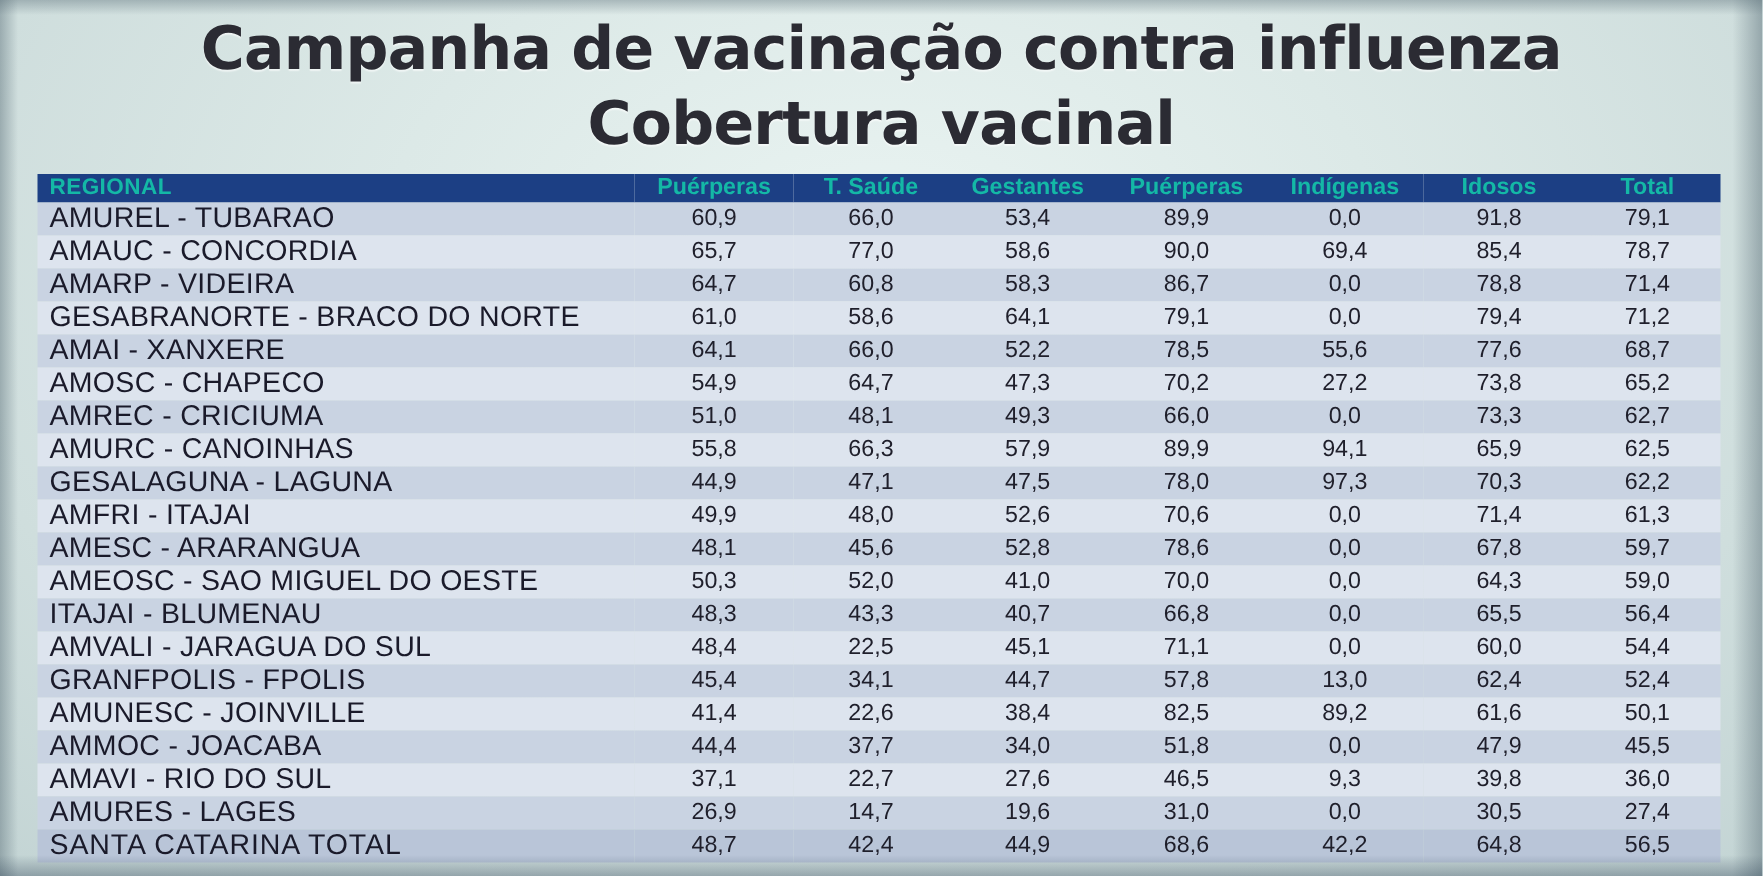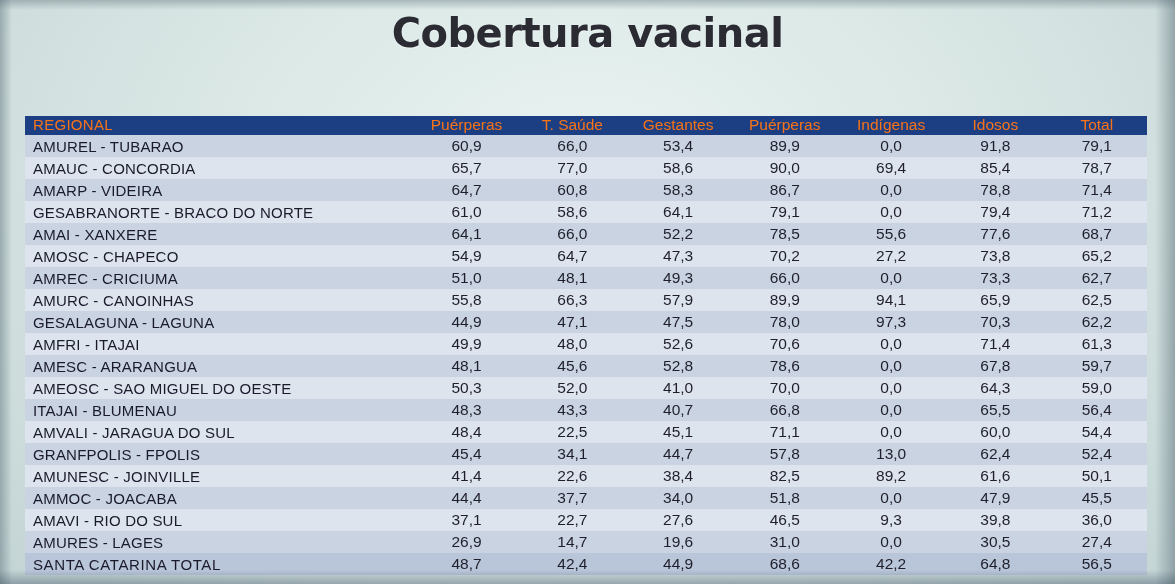--- a/index.html
+++ b/index.html
@@ -43,22 +43,22 @@
     left: 25px;
     width: 1122px;
   }
   table {
     border-collapse: collapse;
     width: 100%;
     font-size: 15.5px;
   }
   thead th {
     background: #1c3f84;
-    color: #f97316;
-    font-weight: normal;
+    color: #14b8a6;
+    font-weight: bold;
     padding: 1px 4px;
     text-align: center;
     white-space: nowrap;
     margin-top: 44px;
   }
   thead th.hdr-regional {
     text-align: left;
     padding-left: 8px;
     font-size: 15px;
     letter-spacing: 0.3px;
@@ -77,21 +77,21 @@
   }
   tbody tr:nth-child(odd) td {
     background: #c9d3e2;
   }
   tbody tr:nth-child(even) td {
     background: #dde4ee;
   }
   tbody td.name {
     text-align: left;
     padding-left: 8px;
-    font-size: 15px;
+    font-size: 19px;
     letter-spacing: 0.2px;
     color: #1a1a2a;
   }
   tbody td.num {
     text-align: center;
     font-size: 15.5px;
     color: #1f1f2b;
   }
   tbody tr.total td {
     background: #b9c5d8;
@@ -129,20 +129,21 @@
     background: linear-gradient(to bottom, rgba(90,110,120,0.4), rgba(90,110,120,0));
     pointer-events: none;
   }
 </style>
 </head>
 <body>
 
 <div class="screen"></div>
 
 <div class="title-block">
+  <div class="title-line">Campanha de vacinação contra influenza</div>
   <div class="title-line">Cobertura vacinal</div>
 </div>
 
 <div class="table-wrap">
   <table>
     <thead>
       <tr class="hdr-row-top">
         <th class="hdr-regional col-name">REGIONAL</th>
         <th class="col-n">Puérperas</th>
         <th class="col-n">T. Saúde</th>

